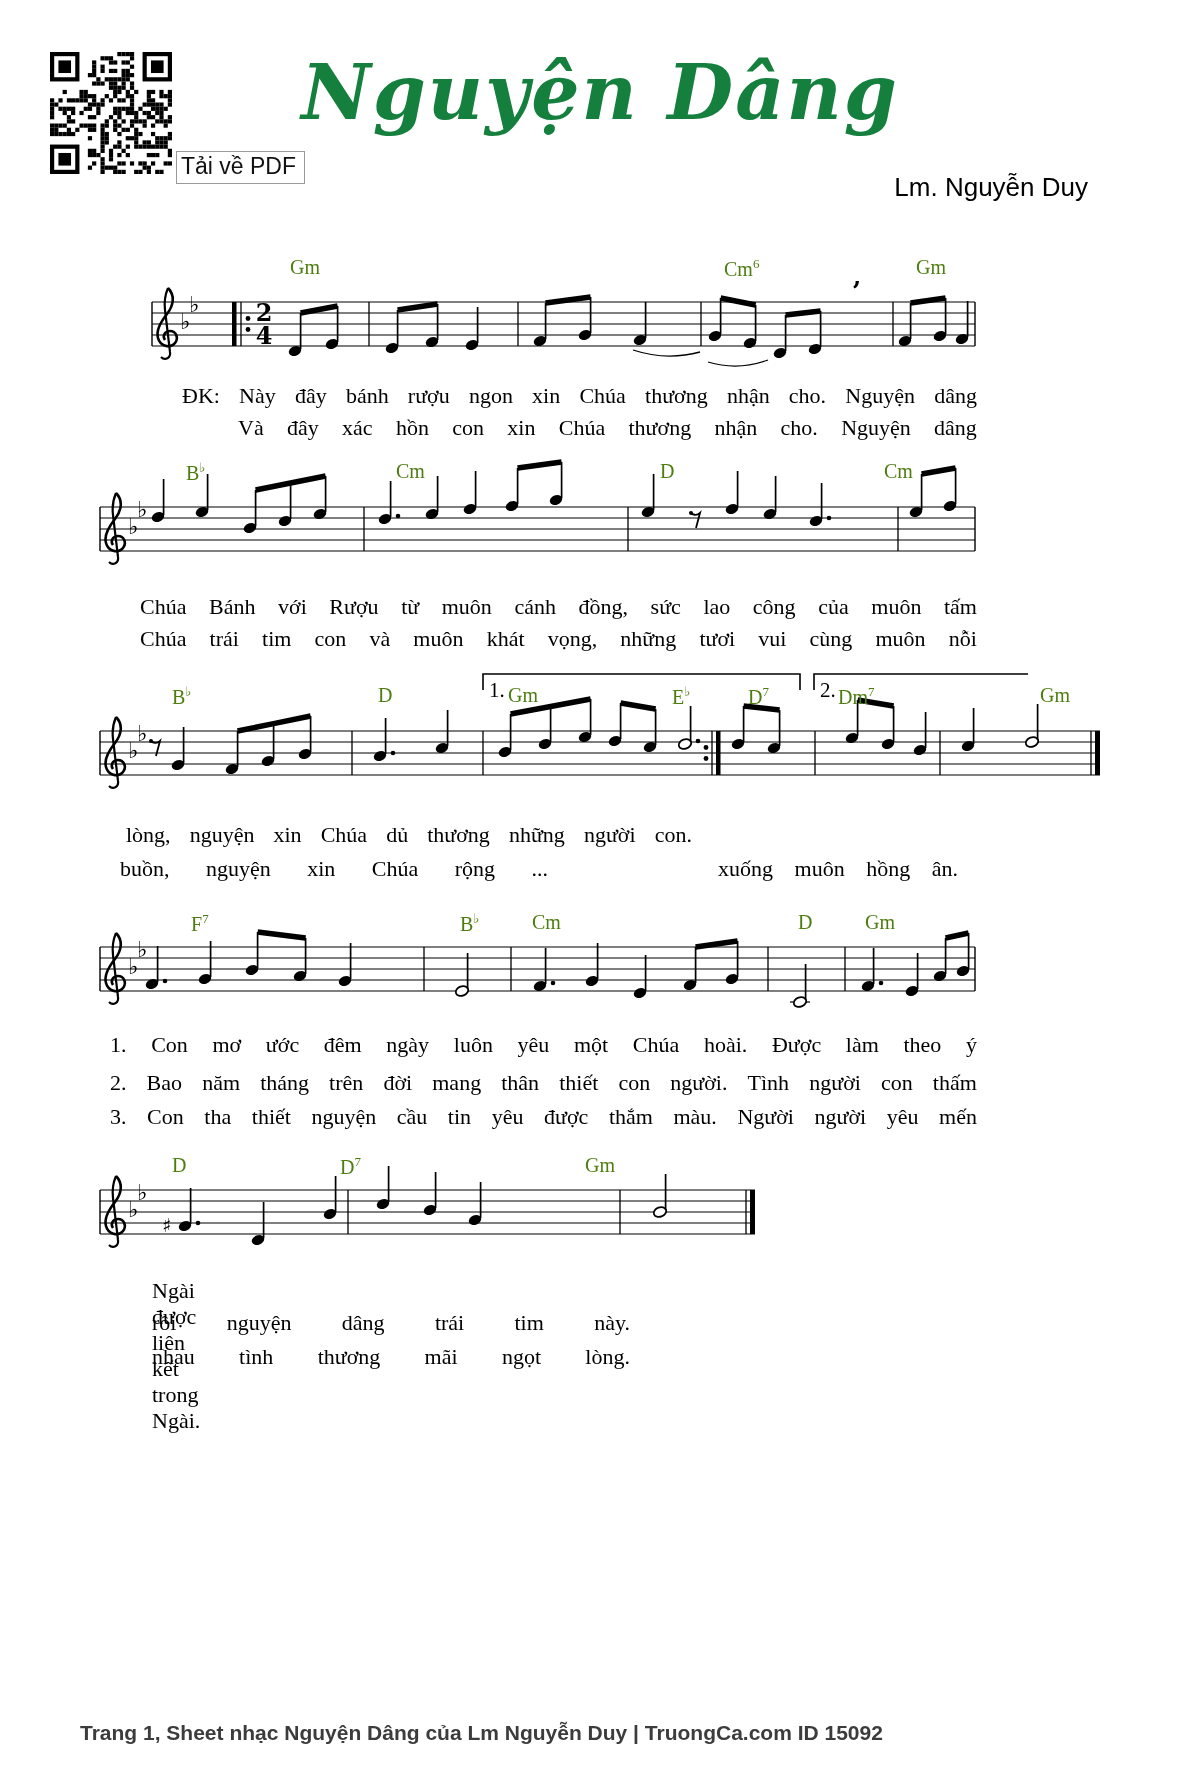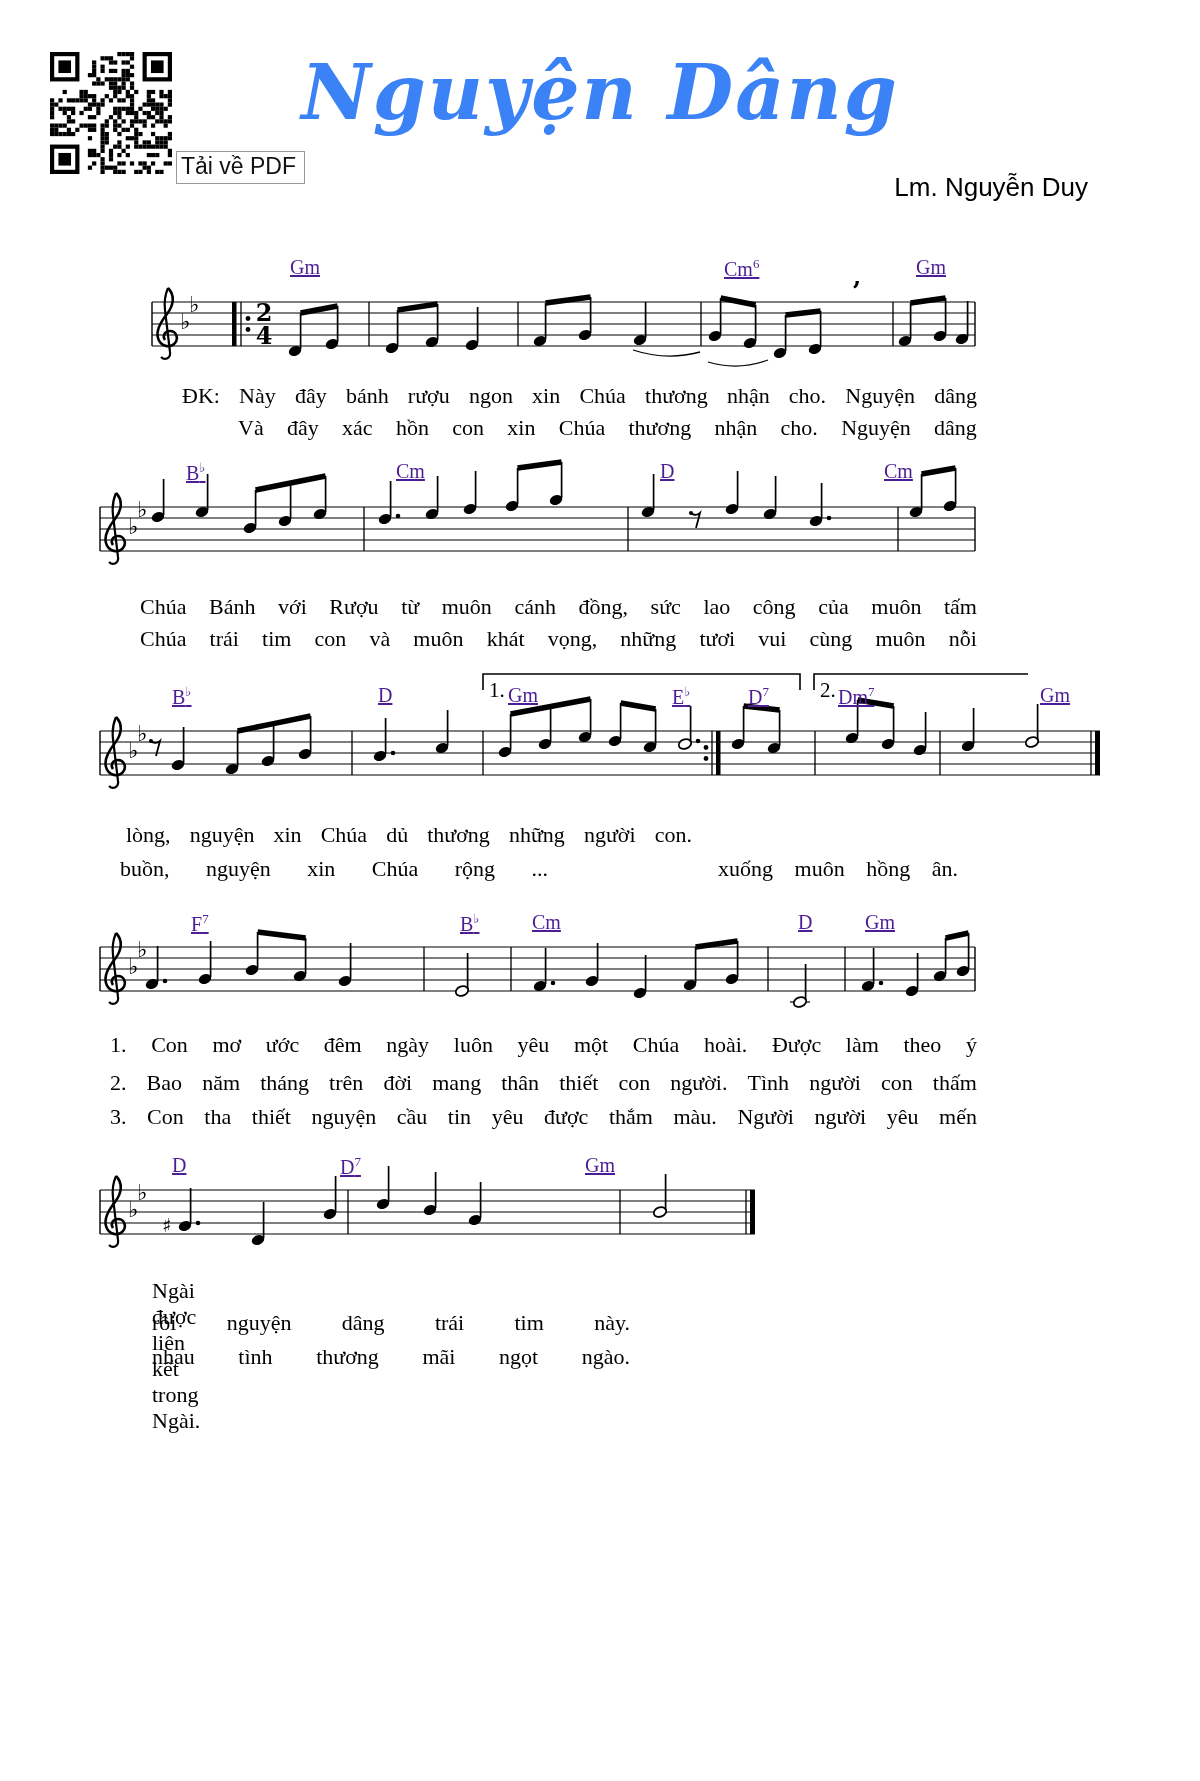--- a/index.html
+++ b/index.html
@@ -3,24 +3,24 @@
 <meta charset="utf-8">
 <style>
   html,body{margin:0;padding:0;background:#e8e8e8;}
   .page{position:relative;width:1200px;height:1781px;background:#ffffff;margin:0 auto;
         font-family:"Liberation Serif",serif;overflow:hidden;}
   .qr-wrap{position:absolute;left:50px;top:52px;}
   .qr-label{display:inline-block;margin-top:4px;padding:1px 8px 3px 4px;border:1px solid #9a9a9a;
             font-family:"Liberation Sans",sans-serif;font-size:23px;color:#111;}
   .title{position:absolute;left:0;top:48px;width:1200px;text-align:center;margin:0;
          font-family:"DejaVu Serif",serif;font-style:italic;font-weight:bold;
-         font-size:76px;letter-spacing:2px;color:#3b82f6;}
+         font-size:76px;letter-spacing:2px;color:#15803d;}
   .composer{position:absolute;top:172px;right:112px;font-family:Liberation Sans, sans-serif;
             font-size:26px;color:#000;}
-  .chord{position:absolute;font-family:"Liberation Serif",serif;font-size:20px;color:#4c1d95;white-space:nowrap;text-decoration:underline;}
+  .chord{position:absolute;font-family:"Liberation Serif",serif;font-size:20px;color:#4d7c0f;white-space:nowrap;}
   .chord sup{font-size:13px;}
   .volta-label{position:absolute;font-family:"Liberation Serif",serif;font-size:21px;color:#000;}
   .lyric-seg{position:absolute;display:flex;justify-content:space-between;
              font-family:"Liberation Serif",serif;font-size:22px;color:#000;white-space:nowrap;}
   .lyric-seg span{display:inline-block;}
   .footer{position:absolute;left:80px;top:1721px;font-family:"Liberation Sans",sans-serif;
           font-size:21px;font-weight:bold;color:#3c3c3c;}
   svg.system{position:absolute;left:0;overflow:visible;}
 </style>
 </head>
@@ -768,17 +768,18 @@
         <span>trái</span>
         <span>tim</span>
         <span>này.</span>
       </div>
       <div class="lyric-seg" style="left: 152px; top: 1344px; width: 478px;">
         <span>nhau</span>
         <span>tình</span>
         <span>thương</span>
         <span>mãi</span>
         <span>ngọt</span>
-        <span>ngào.</span>
+        <span>lòng.</span>
       </div>
     </div>
 
+  <div class="footer">Trang 1, Sheet nhạc Nguyện Dâng của Lm Nguyễn Duy  | TruongCa.com ID 15092</div>
 </div>
 
 </body></html>

